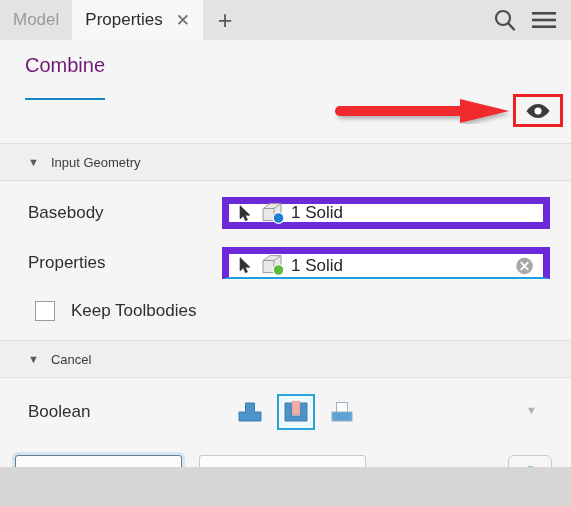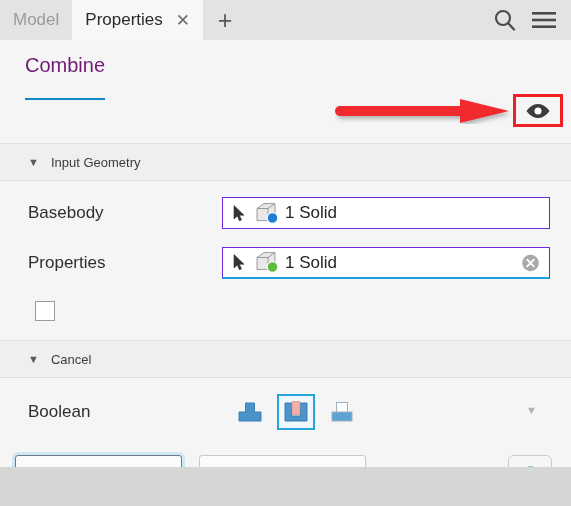--- a/index.html
+++ b/index.html
@@ -119,21 +119,21 @@
 
   .row-label {
     position: absolute; left: 28px;
     font-size: 17px; color: #2f2f2f;
   }
 
   .field {
     position: absolute; left: 222px; top: 8px;
     width: 328px; height: 32px;
     background: #ffffff;
-    border: 1px solid #6d28d9;
+    border: 7px solid #6d28d9;
     display: flex; align-items: center;
   }
   .field.focused {
     border-bottom: 2px solid #1e9fe0;
   }
   .field .cursor-ic { margin-left: 10px; display: flex; }
   .field .cube-ic { margin-left: 9px; display: flex; }
   .field .field-text {
     margin-left: 5px;
     font-size: 17px; color: #262626;
@@ -315,20 +315,21 @@
           <svg width="19" height="19" viewBox="0 0 19 19">
             <circle cx="9.5" cy="9.5" r="8.3" fill="#a8a8a8"></circle>
             <path d="M6.2,6.2 L12.8,12.8 M12.8,6.2 L6.2,12.8" stroke="#ffffff" stroke-width="1.8" stroke-linecap="round"></path>
           </svg>
         </span>
       </div>
     </div>
 
     <div class="chk-row">
       <span class="chk-box"></span>
+      <span class="chk-label">Keep Toolbodies</span>
     </div>
 
     <div class="section" id="sec-output">
       <span class="caret">▼</span>
       <span class="sec-label">Cancel</span>
     </div>
 
     <div class="row" id="row-bool">
       <span class="row-label">Boolean</span>
 

